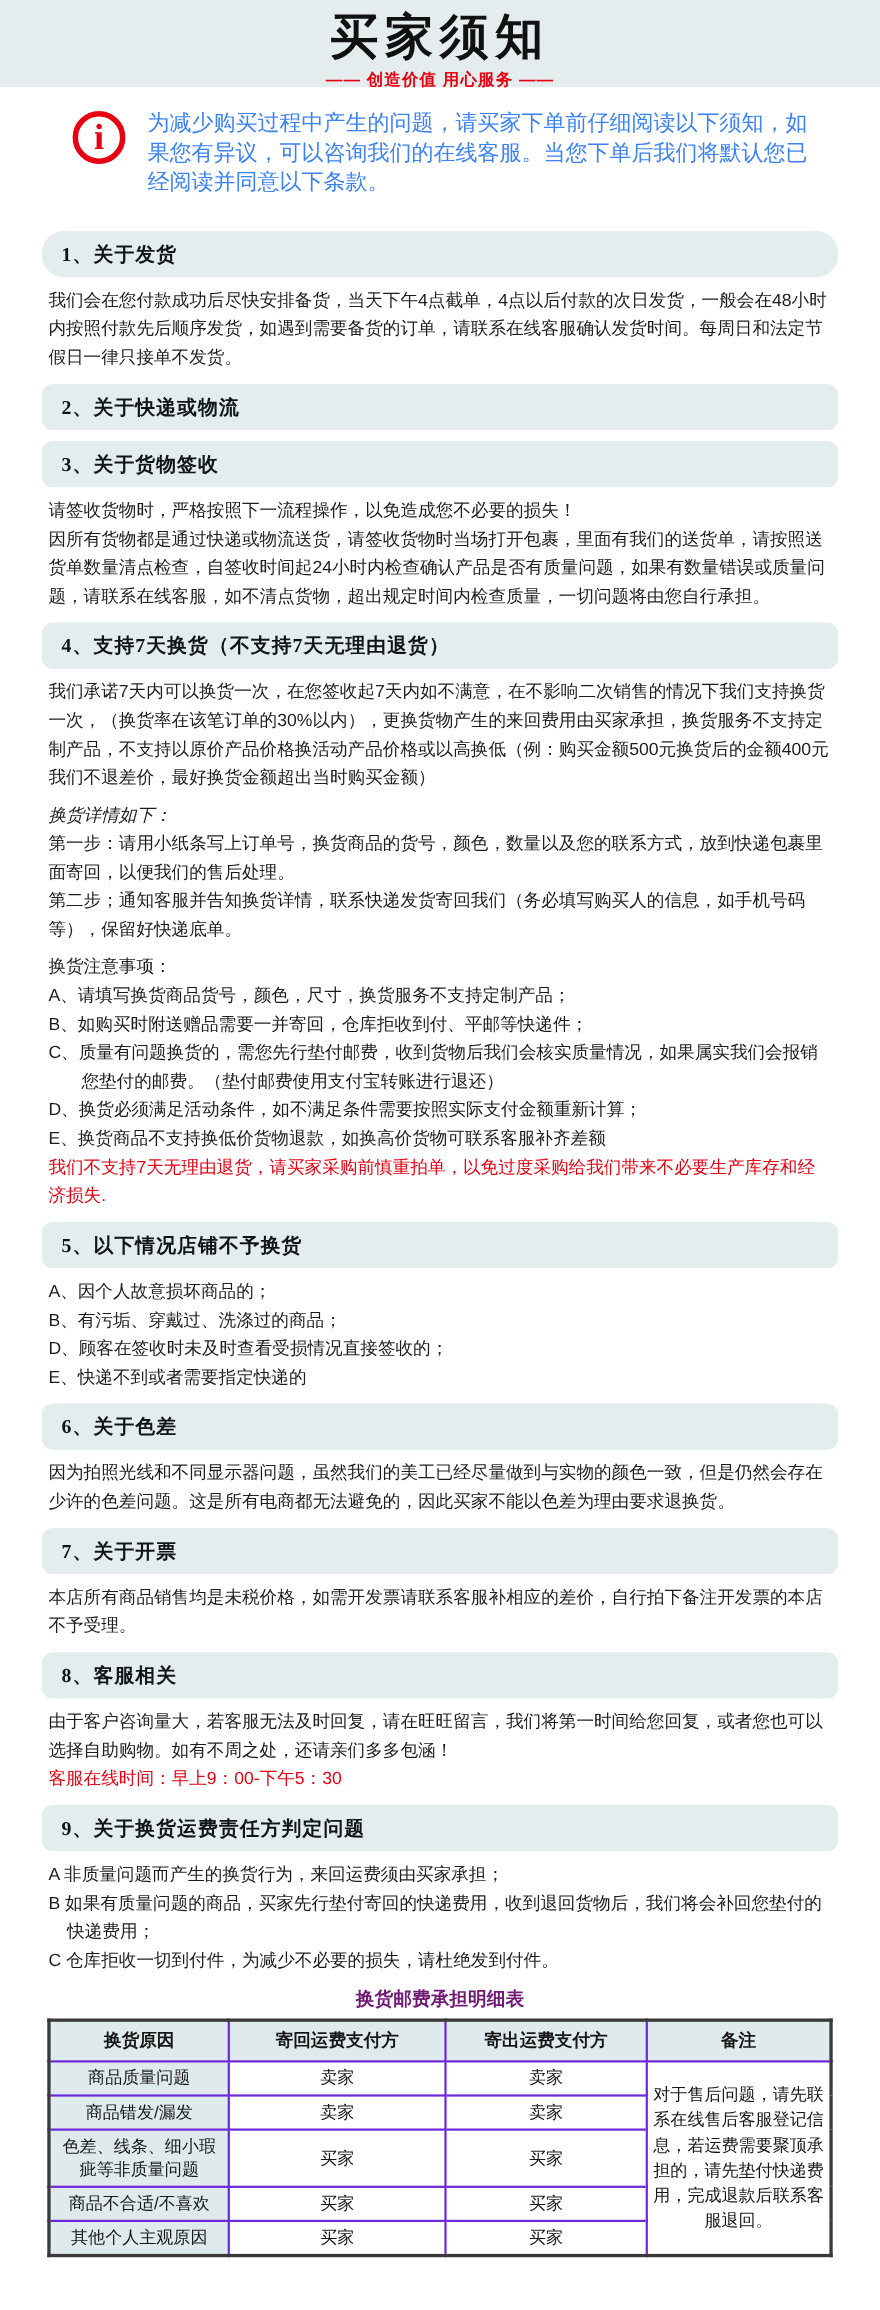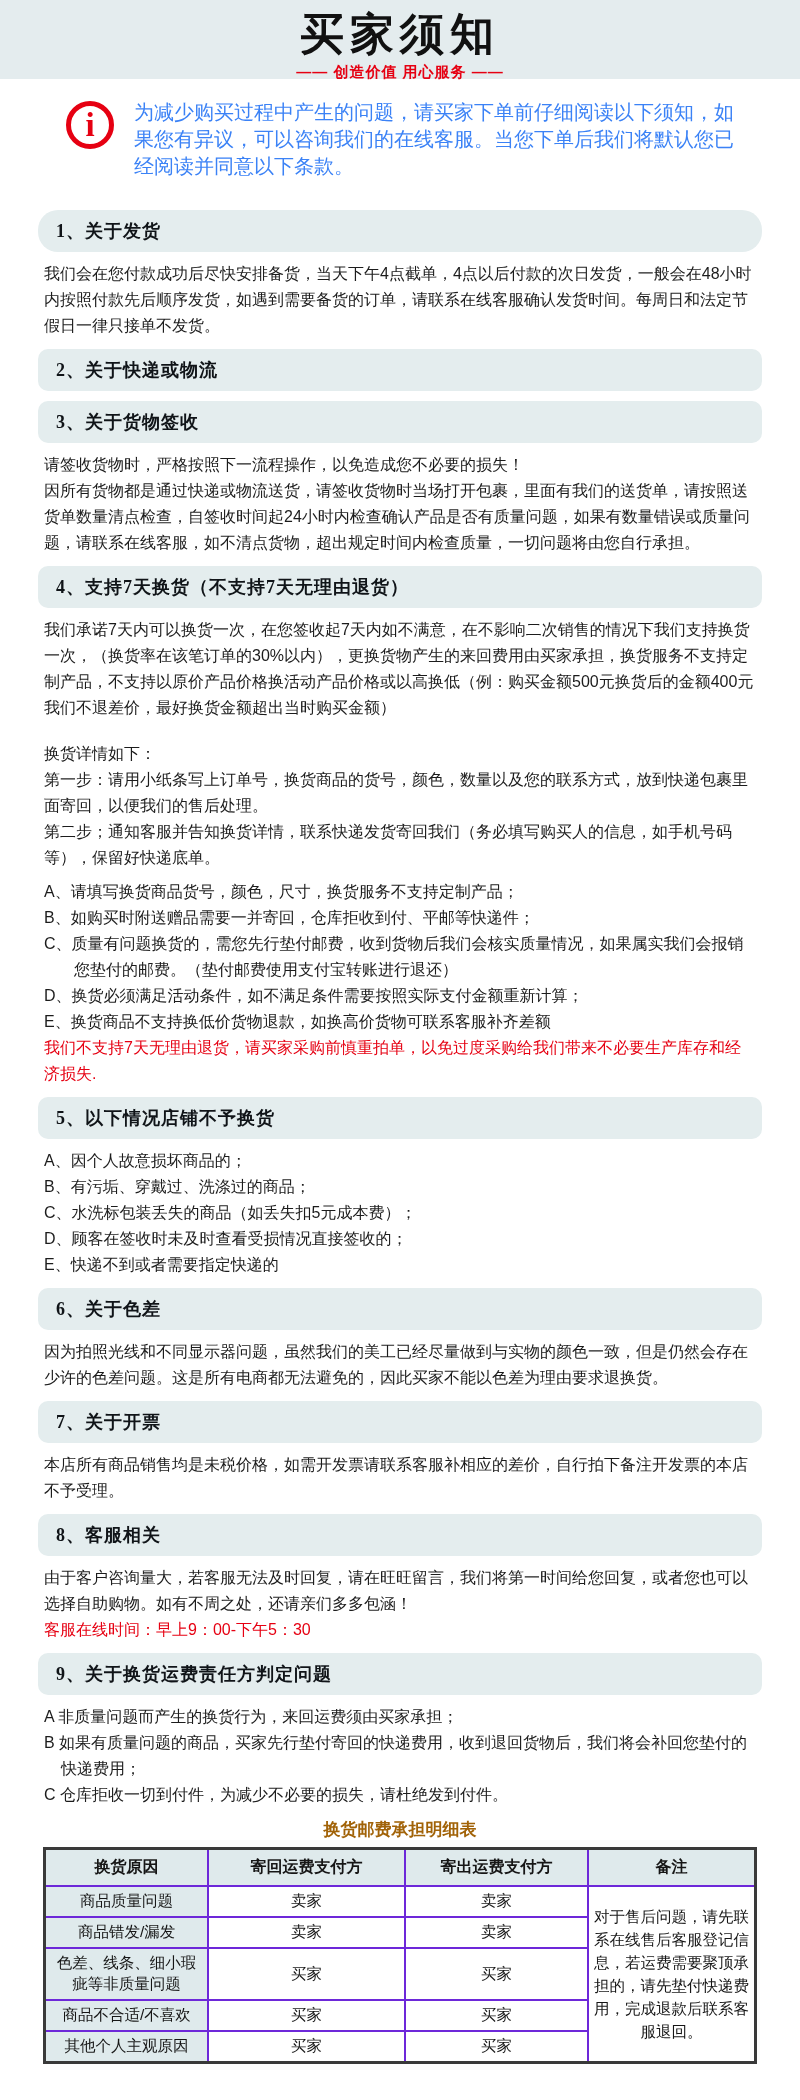--- a/index.html
+++ b/index.html
@@ -27,21 +27,21 @@
   .bar.first { margin-top:30px;border-radius:20px; }
 
   
   .txt { margin:9px 44px 0; font-size:16px; line-height:26px; color:#1c1c1c; }
   .red { color:#e60012; }
   .gap { height:8px; }
   .hang { padding-left:30px; text-indent:-30px; }
   .hang2 { padding-left:17px; text-indent:-17px; }
 
   
-  .tbl-title { margin-top:10px; text-align:center; font-size:17px; font-weight:bold; color:#a16207; }
+  .tbl-title { margin-top:10px; text-align:center; font-size:17px; font-weight:bold; color:#701a75; }
   table.postage { margin:6px auto 0; width:714px; border-collapse:collapse;
                   border:3px solid #3a3a3a; table-layout:fixed; }
   table.postage th, table.postage td { border:2px solid #6d28d9; text-align:center;
                   font-size:15.5px; color:#161616; padding:4px 4px; }
   table.postage th { background:#dfeaec; font-weight:bold; padding:7px 4px; font-size:16px; }
   td.reason { background:#dfeaec; }
   td.remark { text-align:left; font-size:14px; line-height:23px; padding:4px 7px; vertical-align:middle; }
   col.c1 { width:163px; } col.c2 { width:196px; } col.c3 { width:182px; } col.c4 { width:167px; }
 </style>
 </head>
@@ -64,35 +64,35 @@
 
   <div class="bar">2、关于快递或物流</div>
 
   <div class="bar">3、关于货物签收</div>
   <p class="txt">请签收货物时，严格按照下一流程操作，以免造成您不必要的损失！</p>
   <p class="txt" style="margin-top:0;">因所有货物都是通过快递或物流送货，请签收货物时当场打开包裹，里面有我们的送货单，请按照送货单数量清点检查，自签收时间起24小时内检查确认产品是否有质量问题，如果有数量错误或质量问题，请联系在线客服，如不清点货物，超出规定时间内检查质量，一切问题将由您自行承担。</p>
 
   <div class="bar">4、支持7天换货（不支持7天无理由退货）</div>
   <p class="txt">我们承诺7天内可以换货一次，在您签收起7天内如不满意，在不影响二次销售的情况下我们支持换货一次，（换货率在该笔订单的30%以内），更换货物产生的来回费用由买家承担，换货服务不支持定制产品，不支持以原价产品价格换活动产品价格或以高换低（例：购买金额500元换货后的金额400元我们不退差价，最好换货金额超出当时购买金额）</p>
   <div class="gap"></div>
-  <p class="txt" style="margin-top:12px;">换货详情如下：</p>
+  <p class="txt" style="margin-top:0;font-style:italic;">换货详情如下：</p>
   <p class="txt" style="margin-top:0;">第一步：请用小纸条写上订单号，换货商品的货号，颜色，数量以及您的联系方式，放到快递包裹里面寄回，以便我们的售后处理。</p>
   <p class="txt" style="margin-top:0;">第二步；通知客服并告知换货详情，联系快递发货寄回我们（务必填写购买人的信息，如手机号码等），保留好快递底单。</p>
   <div class="gap"></div>
+  <p class="txt" style="margin-top:0;">换货注意事项：</p>
   <p class="txt hang" style="margin-top:0;">A、请填写换货商品货号，颜色，尺寸，换货服务不支持定制产品；</p>
   <p class="txt hang" style="margin-top:0;">B、如购买时附送赠品需要一并寄回，仓库拒收到付、平邮等快递件；</p>
   <p class="txt hang" style="margin-top:0;">C、质量有问题换货的，需您先行垫付邮费，收到货物后我们会核实质量情况，如果属实我们会报销您垫付的邮费。（垫付邮费使用支付宝转账进行退还）</p>
   <p class="txt hang" style="margin-top:0;">D、换货必须满足活动条件，如不满足条件需要按照实际支付金额重新计算；</p>
   <p class="txt hang" style="margin-top:0;">E、换货商品不支持换低价货物退款，如换高价货物可联系客服补齐差额</p>
   <p class="txt red" style="margin-top:0;">我们不支持7天无理由退货，请买家采购前慎重拍单，以免过度采购给我们带来不必要生产库存和经济损失.</p>
 
   <div class="bar">5、以下情况店铺不予换货</div>
   <p class="txt hang">A、因个人故意损坏商品的；</p>
   <p class="txt hang" style="margin-top:0;">B、有污垢、穿戴过、洗涤过的商品；</p>
-  <p class="txt hang" style="margin-top:0;">C、水洗标包装丢失的商品（如丢失扣5元成本费）；</p>
   <p class="txt hang" style="margin-top:0;">D、顾客在签收时未及时查看受损情况直接签收的；</p>
   <p class="txt hang" style="margin-top:0;">E、快递不到或者需要指定快递的</p>
 
   <div class="bar">6、关于色差</div>
   <p class="txt">因为拍照光线和不同显示器问题，虽然我们的美工已经尽量做到与实物的颜色一致，但是仍然会存在少许的色差问题。这是所有电商都无法避免的，因此买家不能以色差为理由要求退换货。</p>
 
   <div class="bar">7、关于开票</div>
   <p class="txt">本店所有商品销售均是未税价格，如需开发票请联系客服补相应的差价，自行拍下备注开发票的本店不予受理。</p>
 
   <div class="bar">8、客服相关</div>

